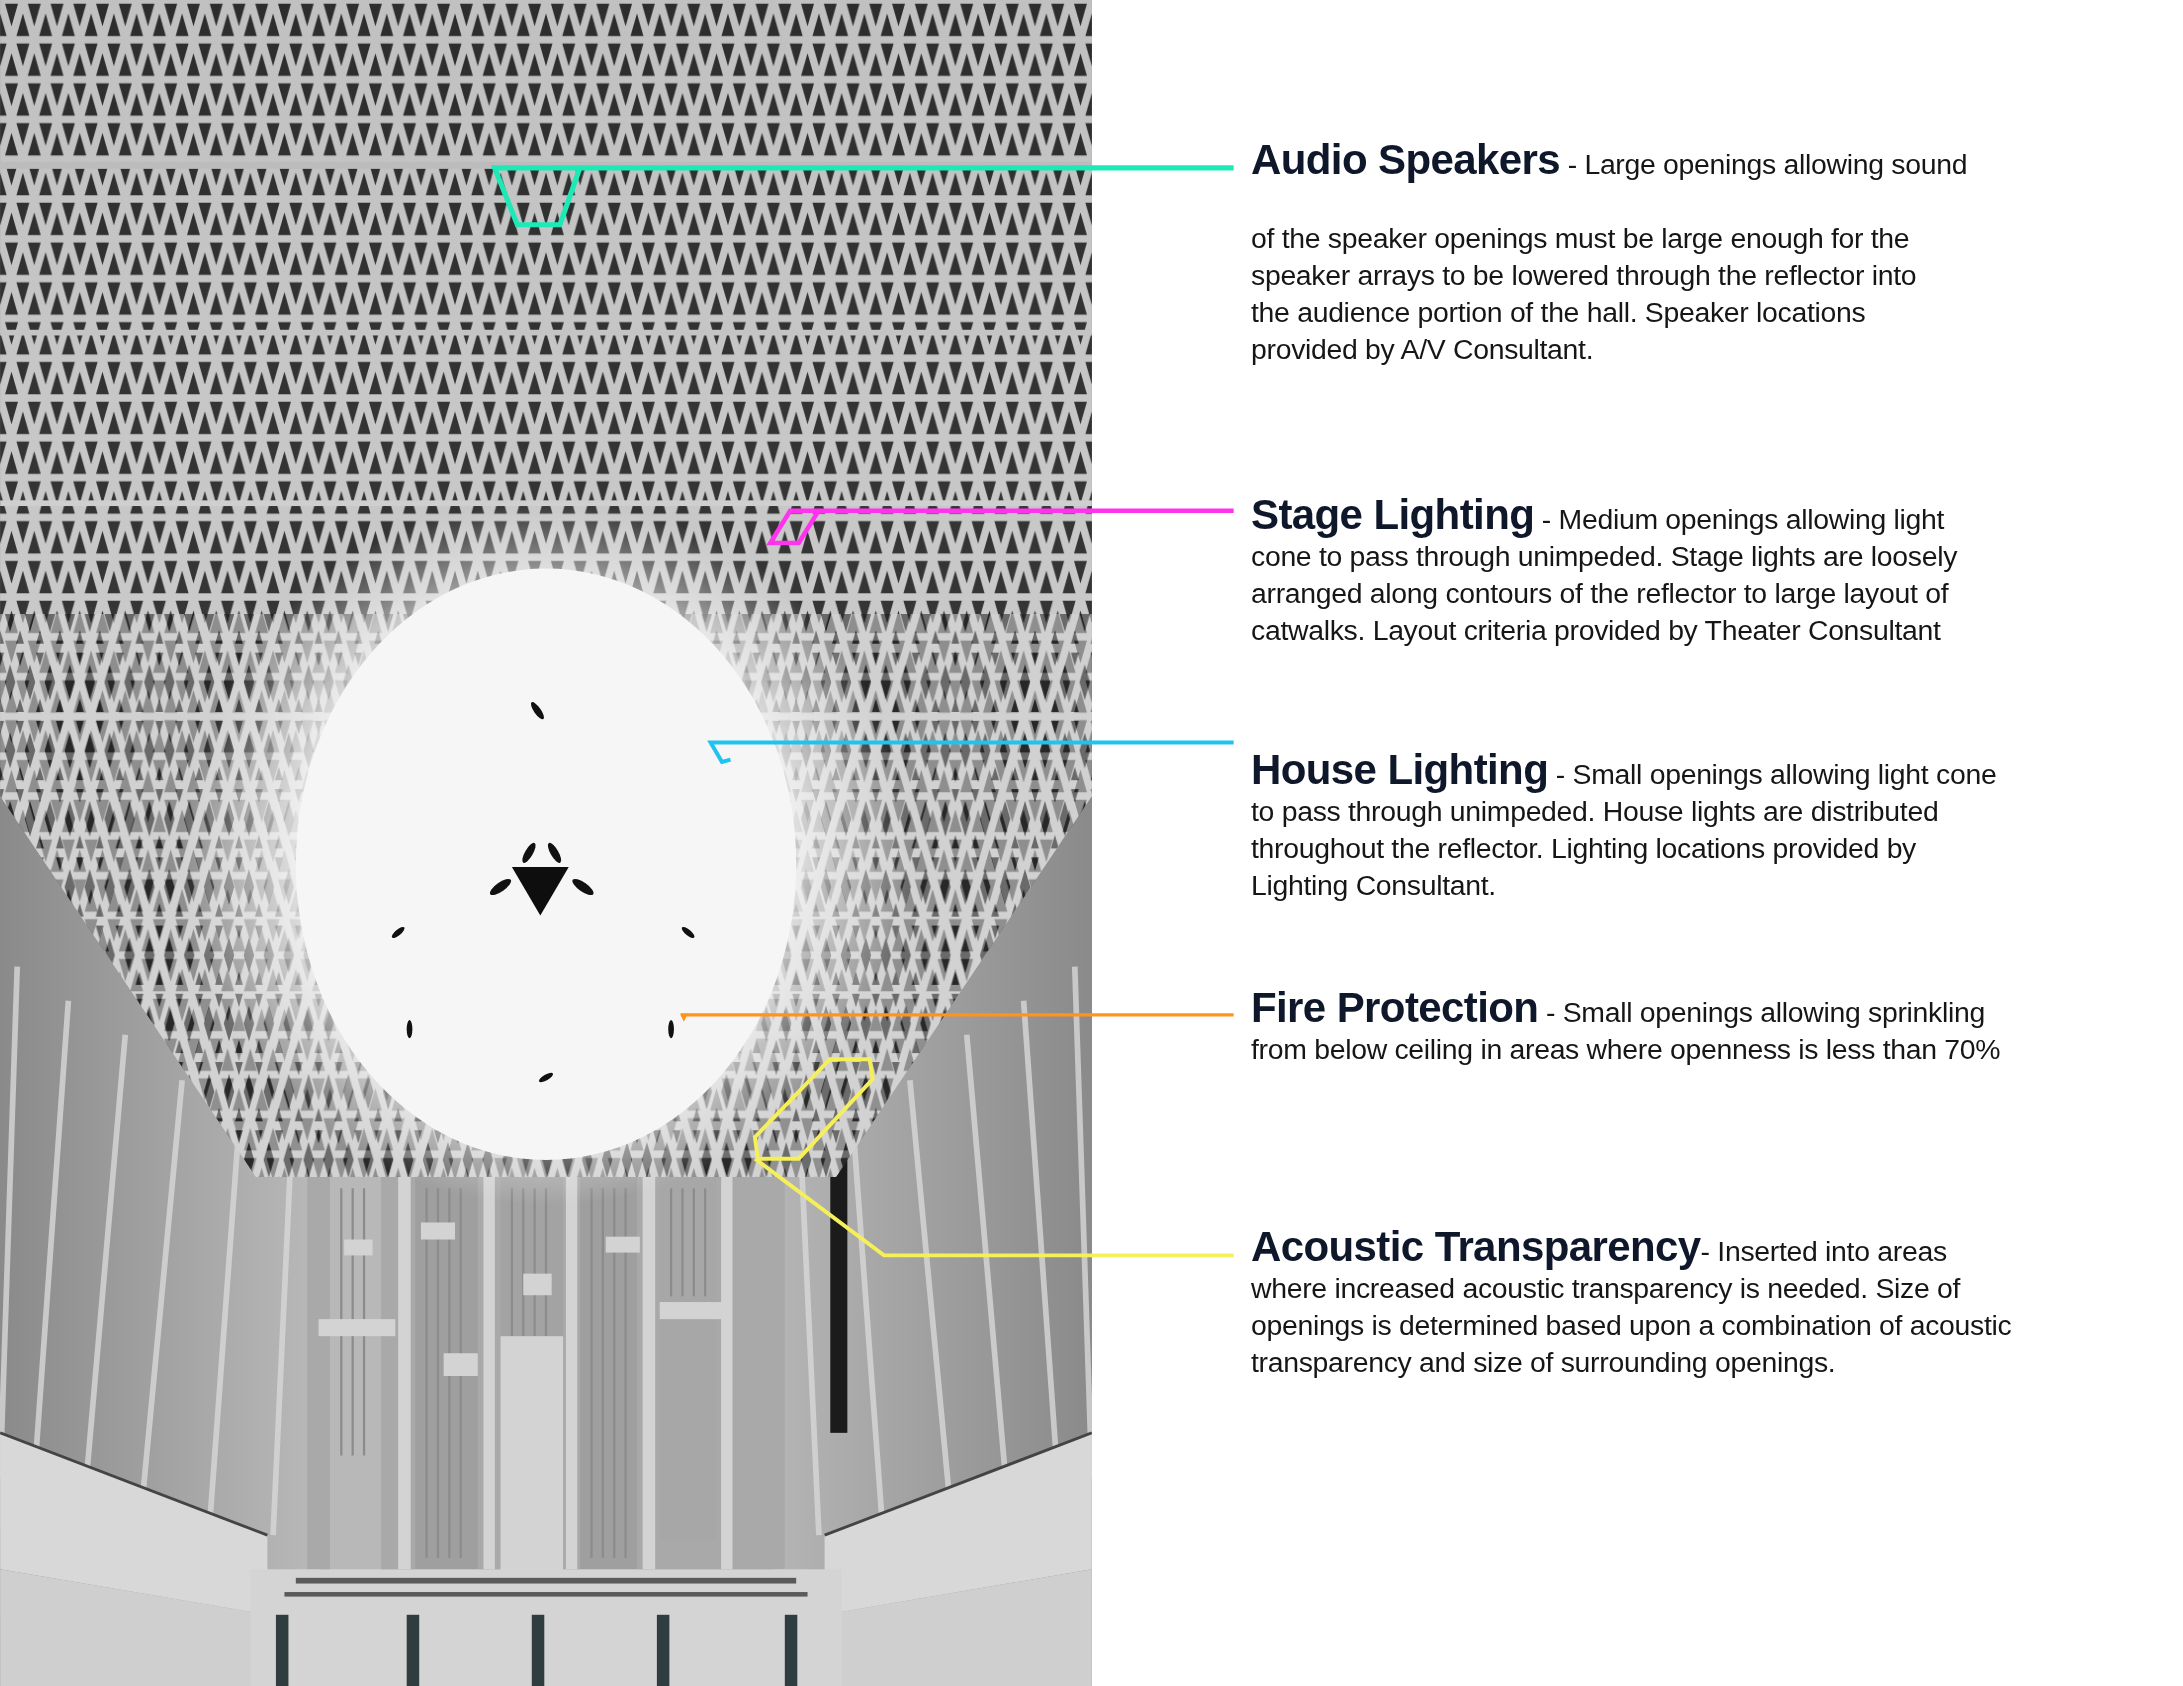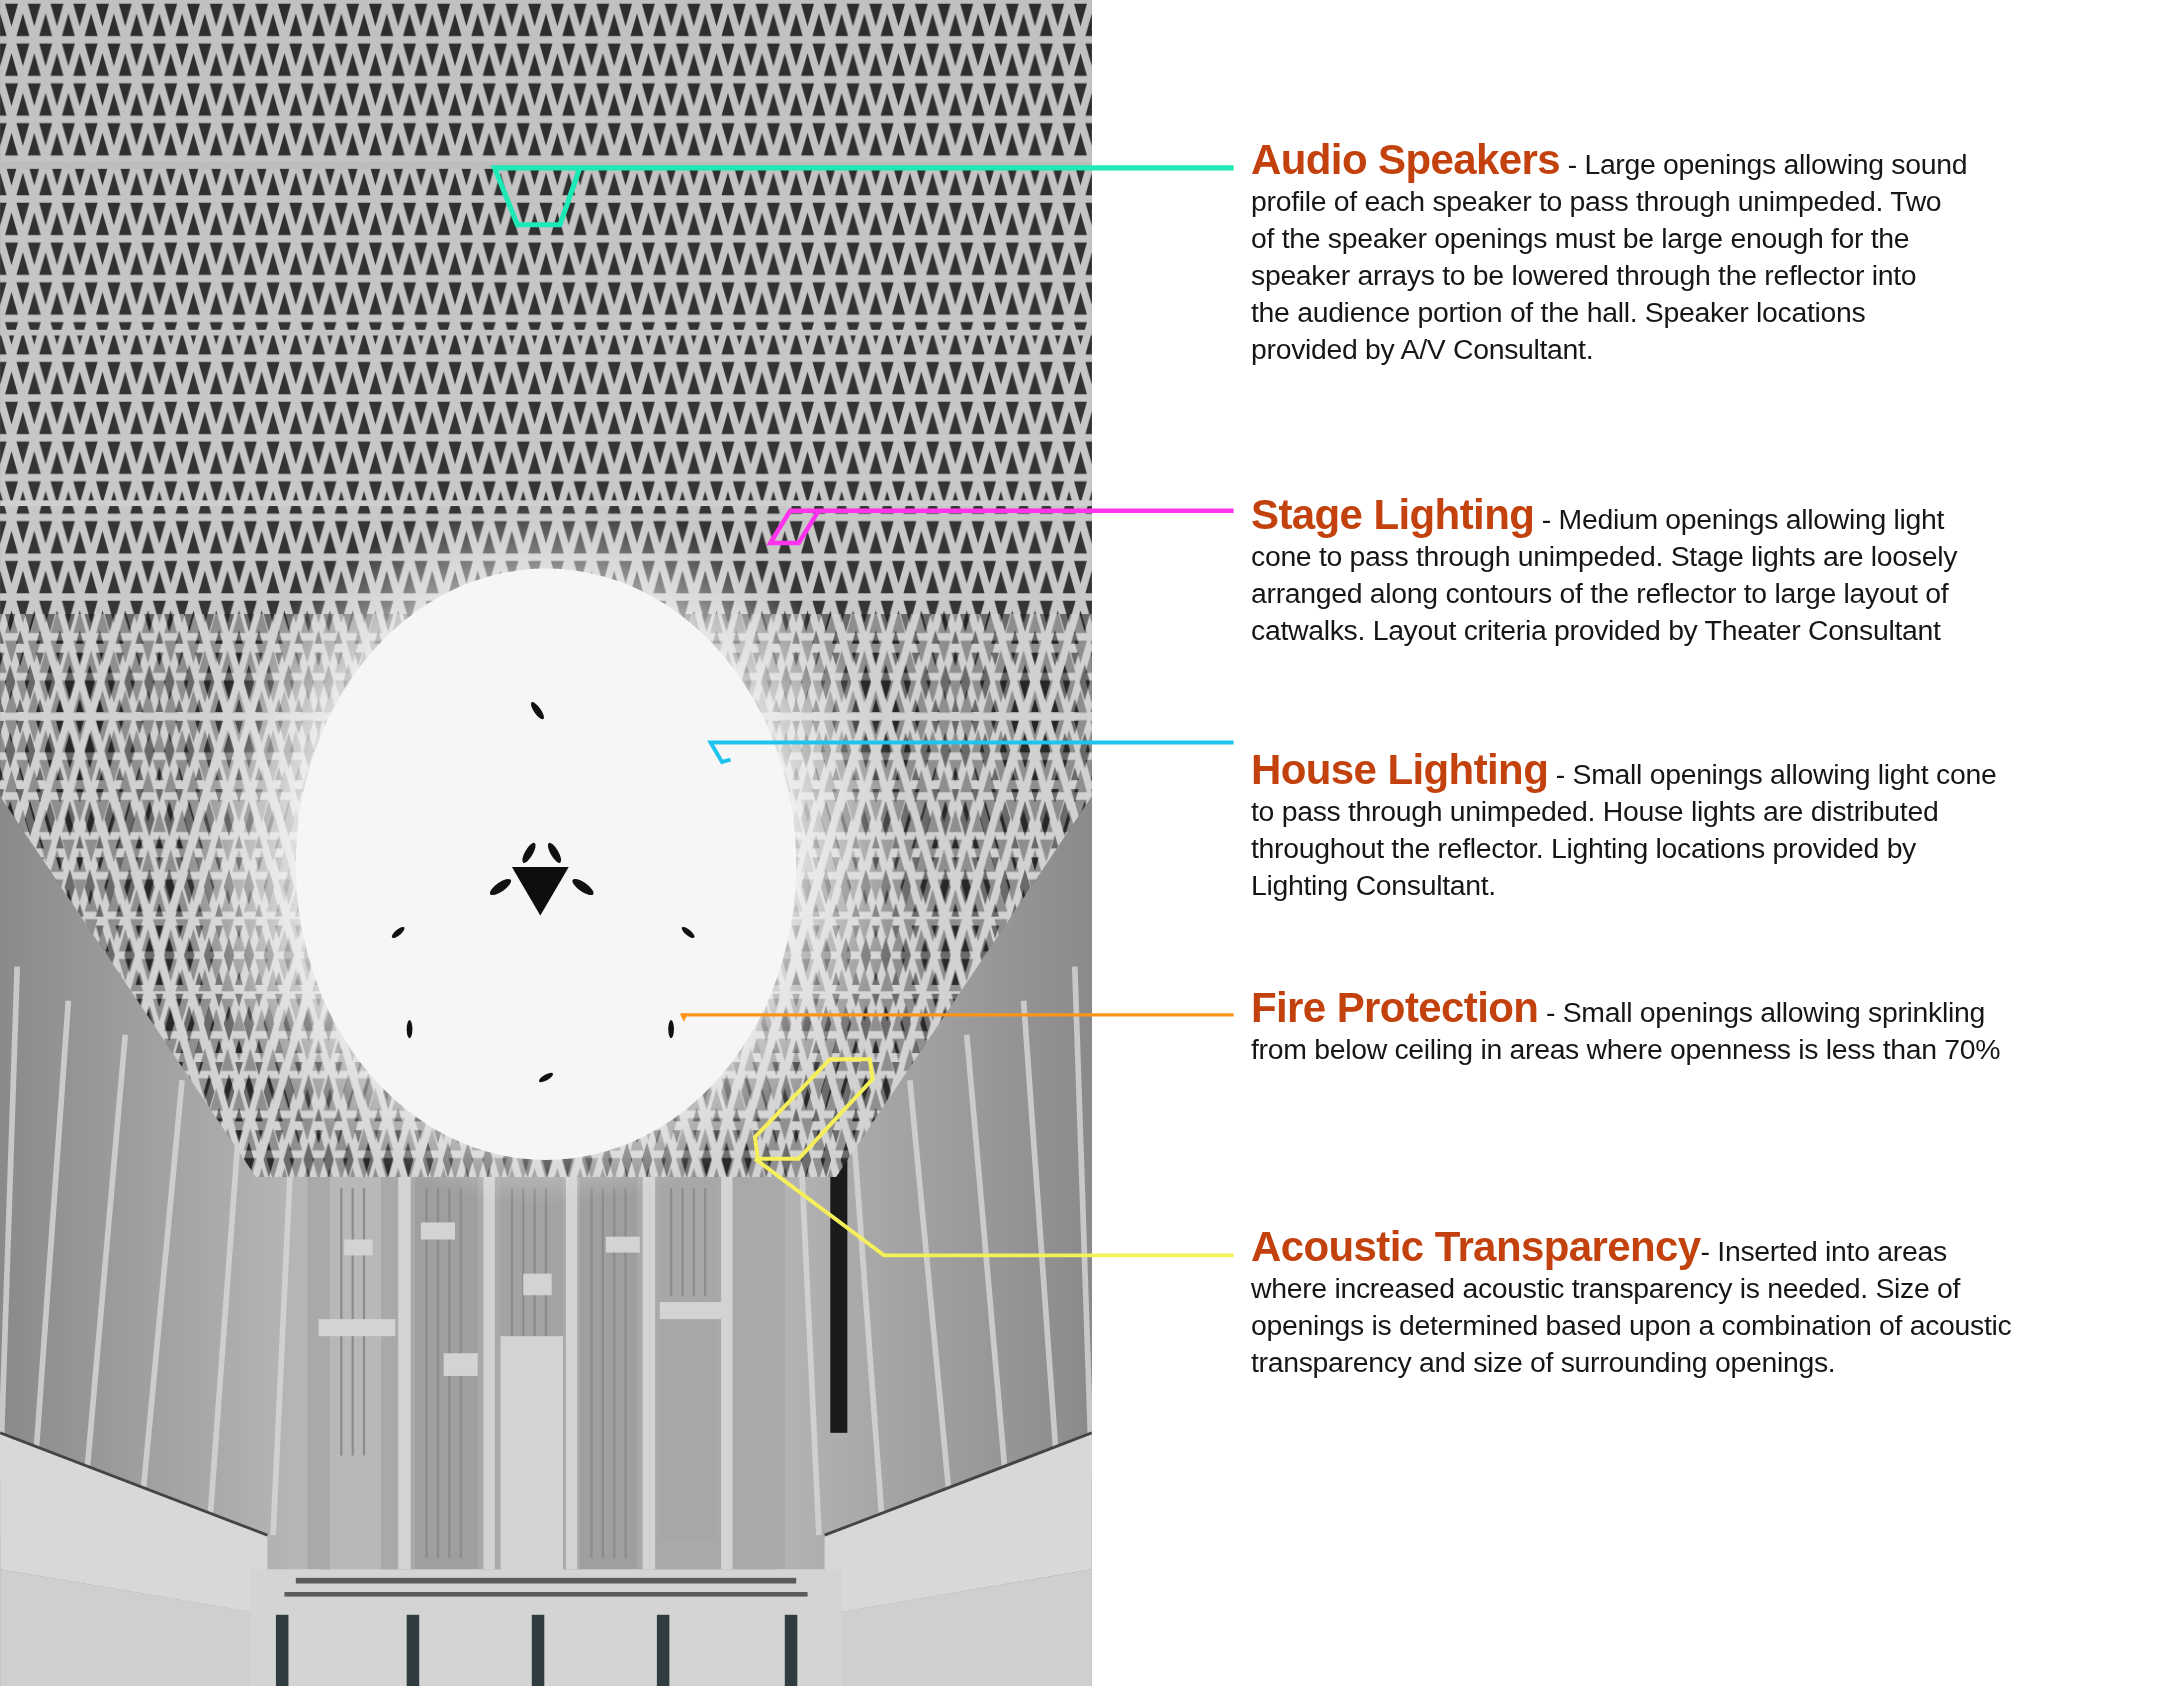--- a/index.html
+++ b/index.html
@@ -8,21 +8,21 @@
 
   
   .render { position:absolute; left:0; top:0; width:1092px; height:1687px; overflow:hidden;
             background:#8d8d8d; }
   .render svg { position:absolute; left:0; top:0; }
 
   
   .annot { position:absolute; left:1251px; width:887px; color:#111; }
   .annot .para { margin:0; font-size:28.4px; line-height:37px; letter-spacing:-0.3px;
                  font-family:"Liberation Sans", sans-serif; color:#161616; }
-  .annot .title { font-size:42px; font-weight:bold; letter-spacing:-0.6px; color:#c2410c; }
+  .annot .title { font-size:42px; font-weight:bold; letter-spacing:-0.6px; color:#0f172a; }
   .annot .sep { font-size:28.4px; }
 
   
   .leaders { position:absolute; left:0; top:0; width:2183px; height:1687px; pointer-events:none; }
 </style>
 </head>
 <body>
 
 <div class="render">
   <svg width="1092" height="1687" viewBox="0 0 1920 2967">
@@ -184,21 +184,21 @@
   </g>
   <g fill="none" stroke="#f5ef5a" stroke-width="7">
     <polygon points="1460,1863 1530,1863 1535,1898 1405,2038 1333,2038 1328,2000"></polygon>
     <polyline points="1328,2038 1555,2208 2170,2208"></polyline>
   </g>
 </svg>
 
 <div class="annot" style="top:141px;">
   <p class="para">
     <span class="title">Audio Speakers</span><span class="sep"> - </span><span>Large openings allowing sound</span><br>
-    <span>profile of each speaker to pass through unimpeded.  Two</span><br>
+    <br>
     <span>of the speaker openings must be large enough for the</span><br>
     <span>speaker arrays to be lowered through the reflector into</span><br>
     <span>the audience portion of the hall.  Speaker locations</span><br>
     <span>provided by A/V Consultant.</span>
   </p>
 </div>
 
 <div class="annot" style="top:496px;">
   <p class="para">
     <span class="title">Stage Lighting</span><span class="sep"> - </span><span>Medium openings allowing light</span><br>

